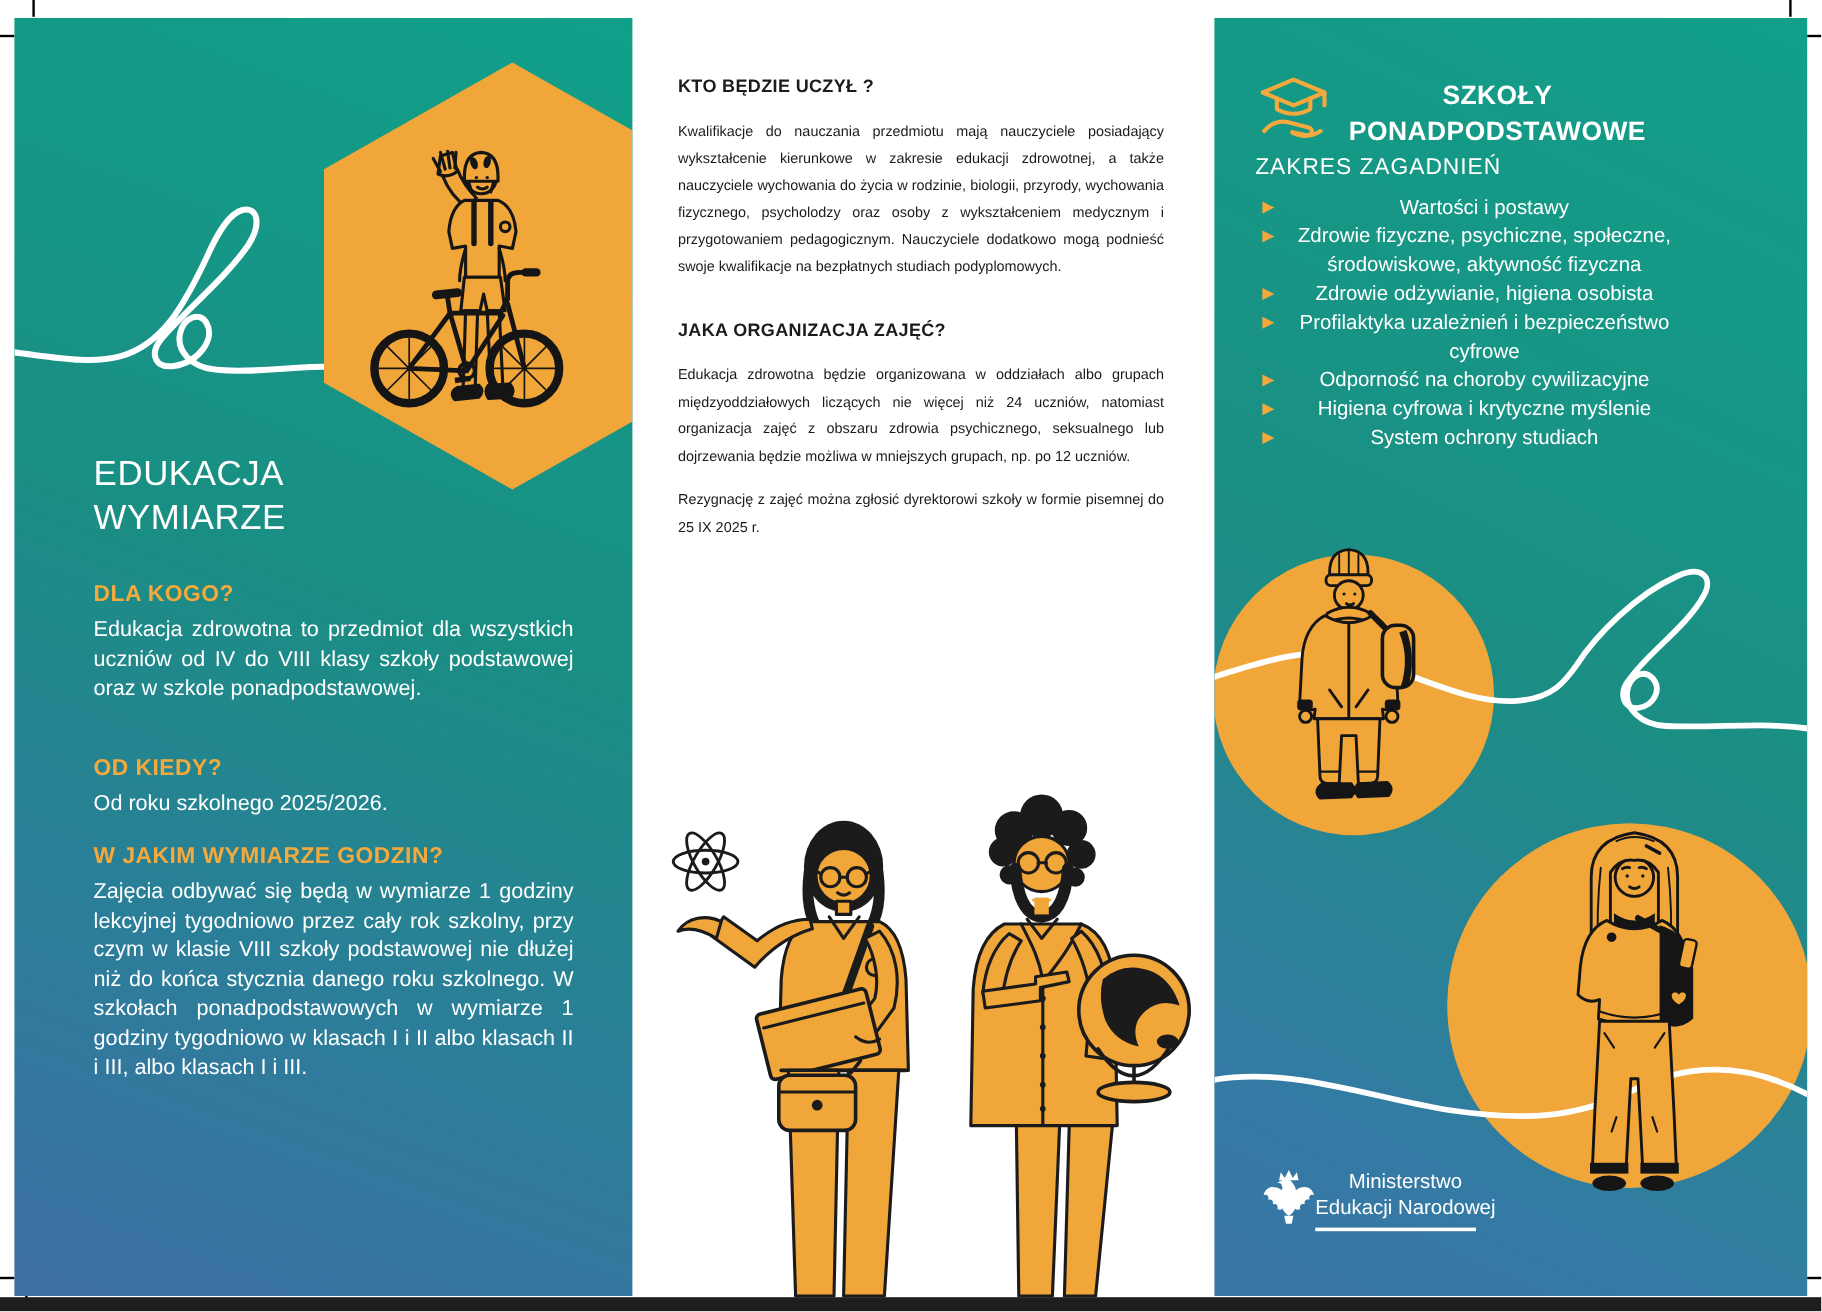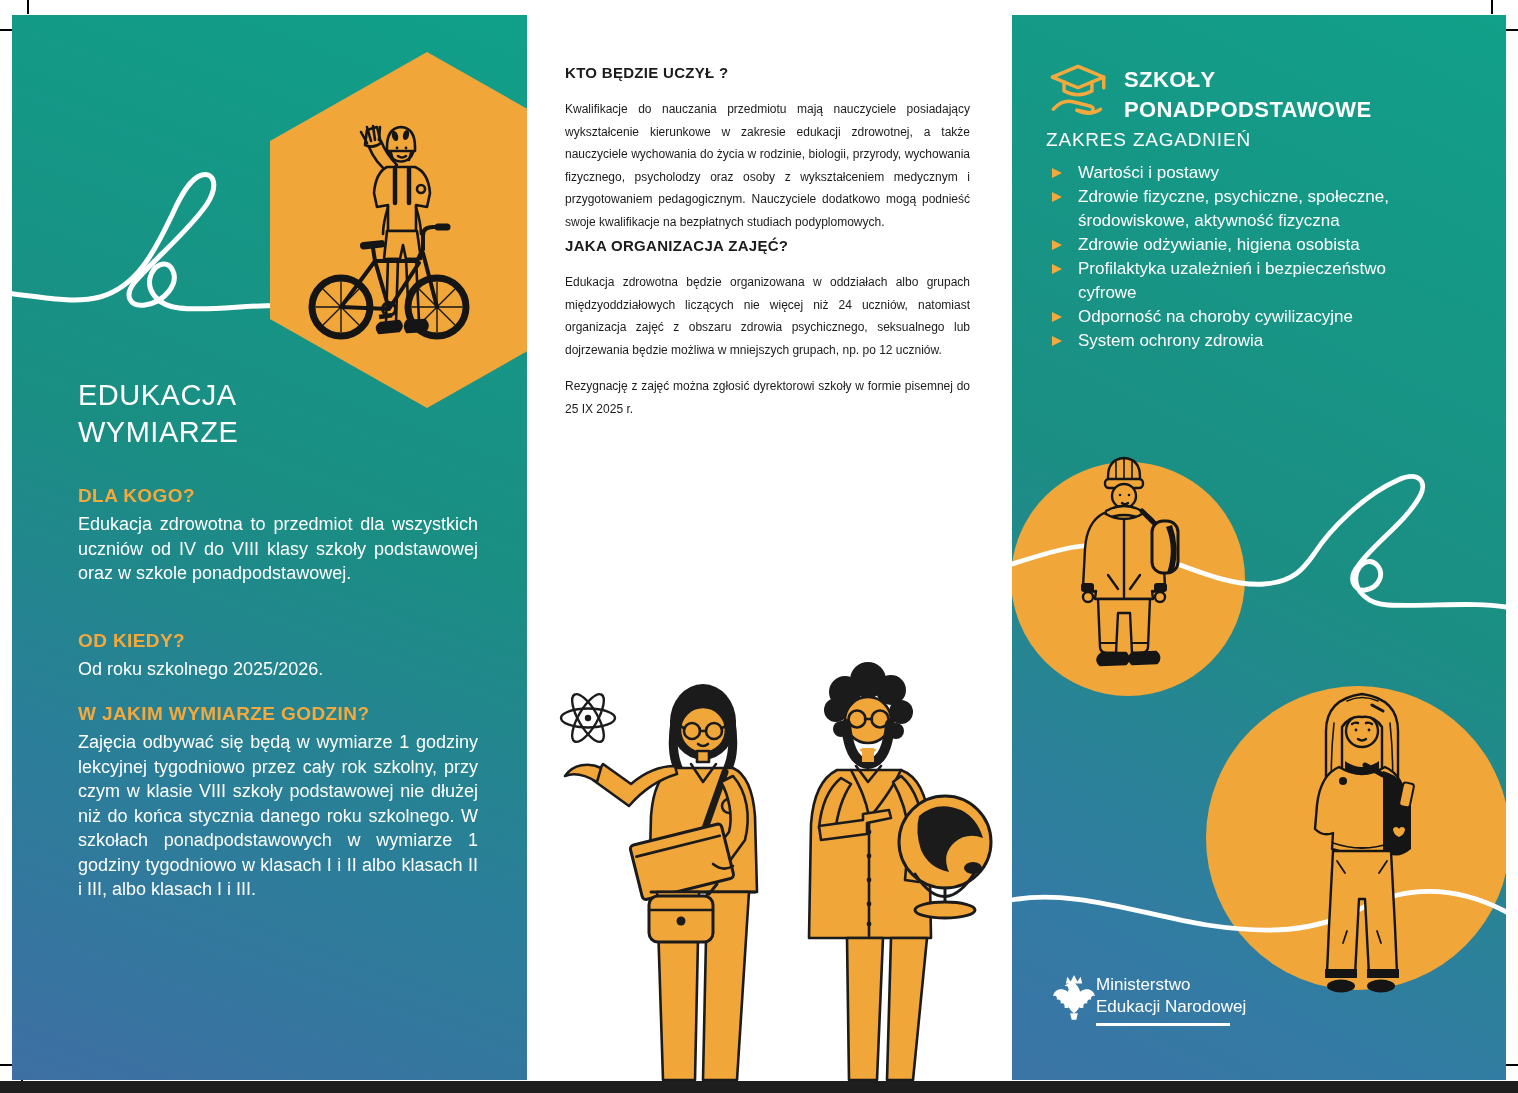--- a/index.html
+++ b/index.html
@@ -2,34 +2,34 @@
 <html><head>
 <meta charset="utf-8">
 <style>
   html,body{margin:0;padding:0;background:#fff;}
   .page{position:relative;width:1518px;height:1093px;background:#ffffff;overflow:hidden;
         font-family:"Liberation Sans",sans-serif;}
   .panel{position:absolute;overflow:hidden;}
   .panel-left{left:12px;top:15px;width:515px;height:1065px;
       background:linear-gradient(200deg,#10A089 0%,#1A8E83 45%,#2B7E99 72%,#3E6FA4 100%);}
   .panel-right{left:1012px;top:15px;width:494px;height:1065px;
-      background:linear-gradient(205deg,#11A089 0%,#1B8E83 50%,#337BA4 85%,#3B74A6 100%);}
+      background:linear-gradient(205deg,#11A089 0%,#1B8E83 50%,#337BA4 85%,#3B74A6 100%);text-align:center;}
   .deco{position:absolute;left:0;top:0;}
   .abs{position:absolute;}
   
   .lp-title{position:absolute;left:66px;top:362px;color:#fff;font-size:29px;line-height:37px;
       font-weight:400;letter-spacing:.5px;}
   .lp-sec{position:absolute;left:66px;width:400px;}
   .lp-sec h3{margin:0 0 5px 0;color:#F5A93C;font-size:19px;font-weight:800;letter-spacing:.4px;}
   .lp-sec p{margin:0;color:#fff;font-size:18px;line-height:24.5px;text-align:justify;}
   .sec0{top:470px}.sec1{top:615px}.sec2{top:688px}
   
   .mid{position:absolute;left:565px;top:60px;width:405px;color:#1b1b1b;}
   .mid h2{margin:0 0 12px 0;font-size:15px;line-height:26px;font-weight:800;letter-spacing:.3px;}
-  .mid h2.h2-second{}
+  .mid h2.h2-second{margin-top:30px;}
   .mid p{margin:0;font-size:12px;line-height:22.5px;text-align:justify;}
   .mid p + p{margin-top:14px;}
   
   .rp-title{position:absolute;left:112px;top:50px;color:#fff;font-size:22px;line-height:30px;
       font-weight:800;letter-spacing:.4px;}
   .rp-sub{position:absolute;left:34px;top:114px;color:#fff;font-size:19px;letter-spacing:.8px;}
   .rp-list{position:absolute;left:38px;top:146px;width:346px;margin:0;padding:0;list-style:none;
       color:#fff;font-size:17px;line-height:24px;}
   .rp-list li{position:relative;padding-left:28px;}
   .rp-list li::before{content:"";position:absolute;left:2px;top:6.5px;width:0;height:0;
@@ -240,21 +240,22 @@
     </div>
 
     <div class="rp-sub">ZAKRES ZAGADNIEŃ</div>
 
     <ul class="rp-list">
       <li>Wartości i postawy</li>
       <li>Zdrowie fizyczne, psychiczne, społeczne, środowiskowe, aktywność fizyczna</li>
       <li>Zdrowie odżywianie, higiena osobista</li>
       <li>Profilaktyka uzależnień i bezpieczeństwo cyfrowe</li>
       <li>Odporność na choroby cywilizacyjne</li>
-      <li>System ochrony zdrowia</li>
+      <li>Higiena cyfrowa i krytyczne myślenie</li>
+      <li>System ochrony studiach</li>
     </ul>
 
     <svg class="abs" style="left:36px;top:432px" width="150" height="240" viewBox="0 0 150 240">
       <g stroke="#151515" stroke-width="2.4" fill="none" stroke-linecap="round" stroke-linejoin="round">
         <path d="M60,30 Q60,12 76,11 Q92,12 92,30 L92,34 L60,34 Z" fill="#F1A63A"></path>
         <path d="M68,15 V32 M76,12 V32 M84,15 V32" stroke-width="1.6"></path>
         <rect x="57" y="32" width="38" height="9" rx="4" fill="#F1A63A"></rect>
         <circle cx="76" cy="49" r="12" fill="#F1A63A"></circle>
         <circle cx="72" cy="48" r="1.3" fill="#151515" stroke="none"></circle>
         <circle cx="81" cy="48" r="1.3" fill="#151515" stroke="none"></circle>

